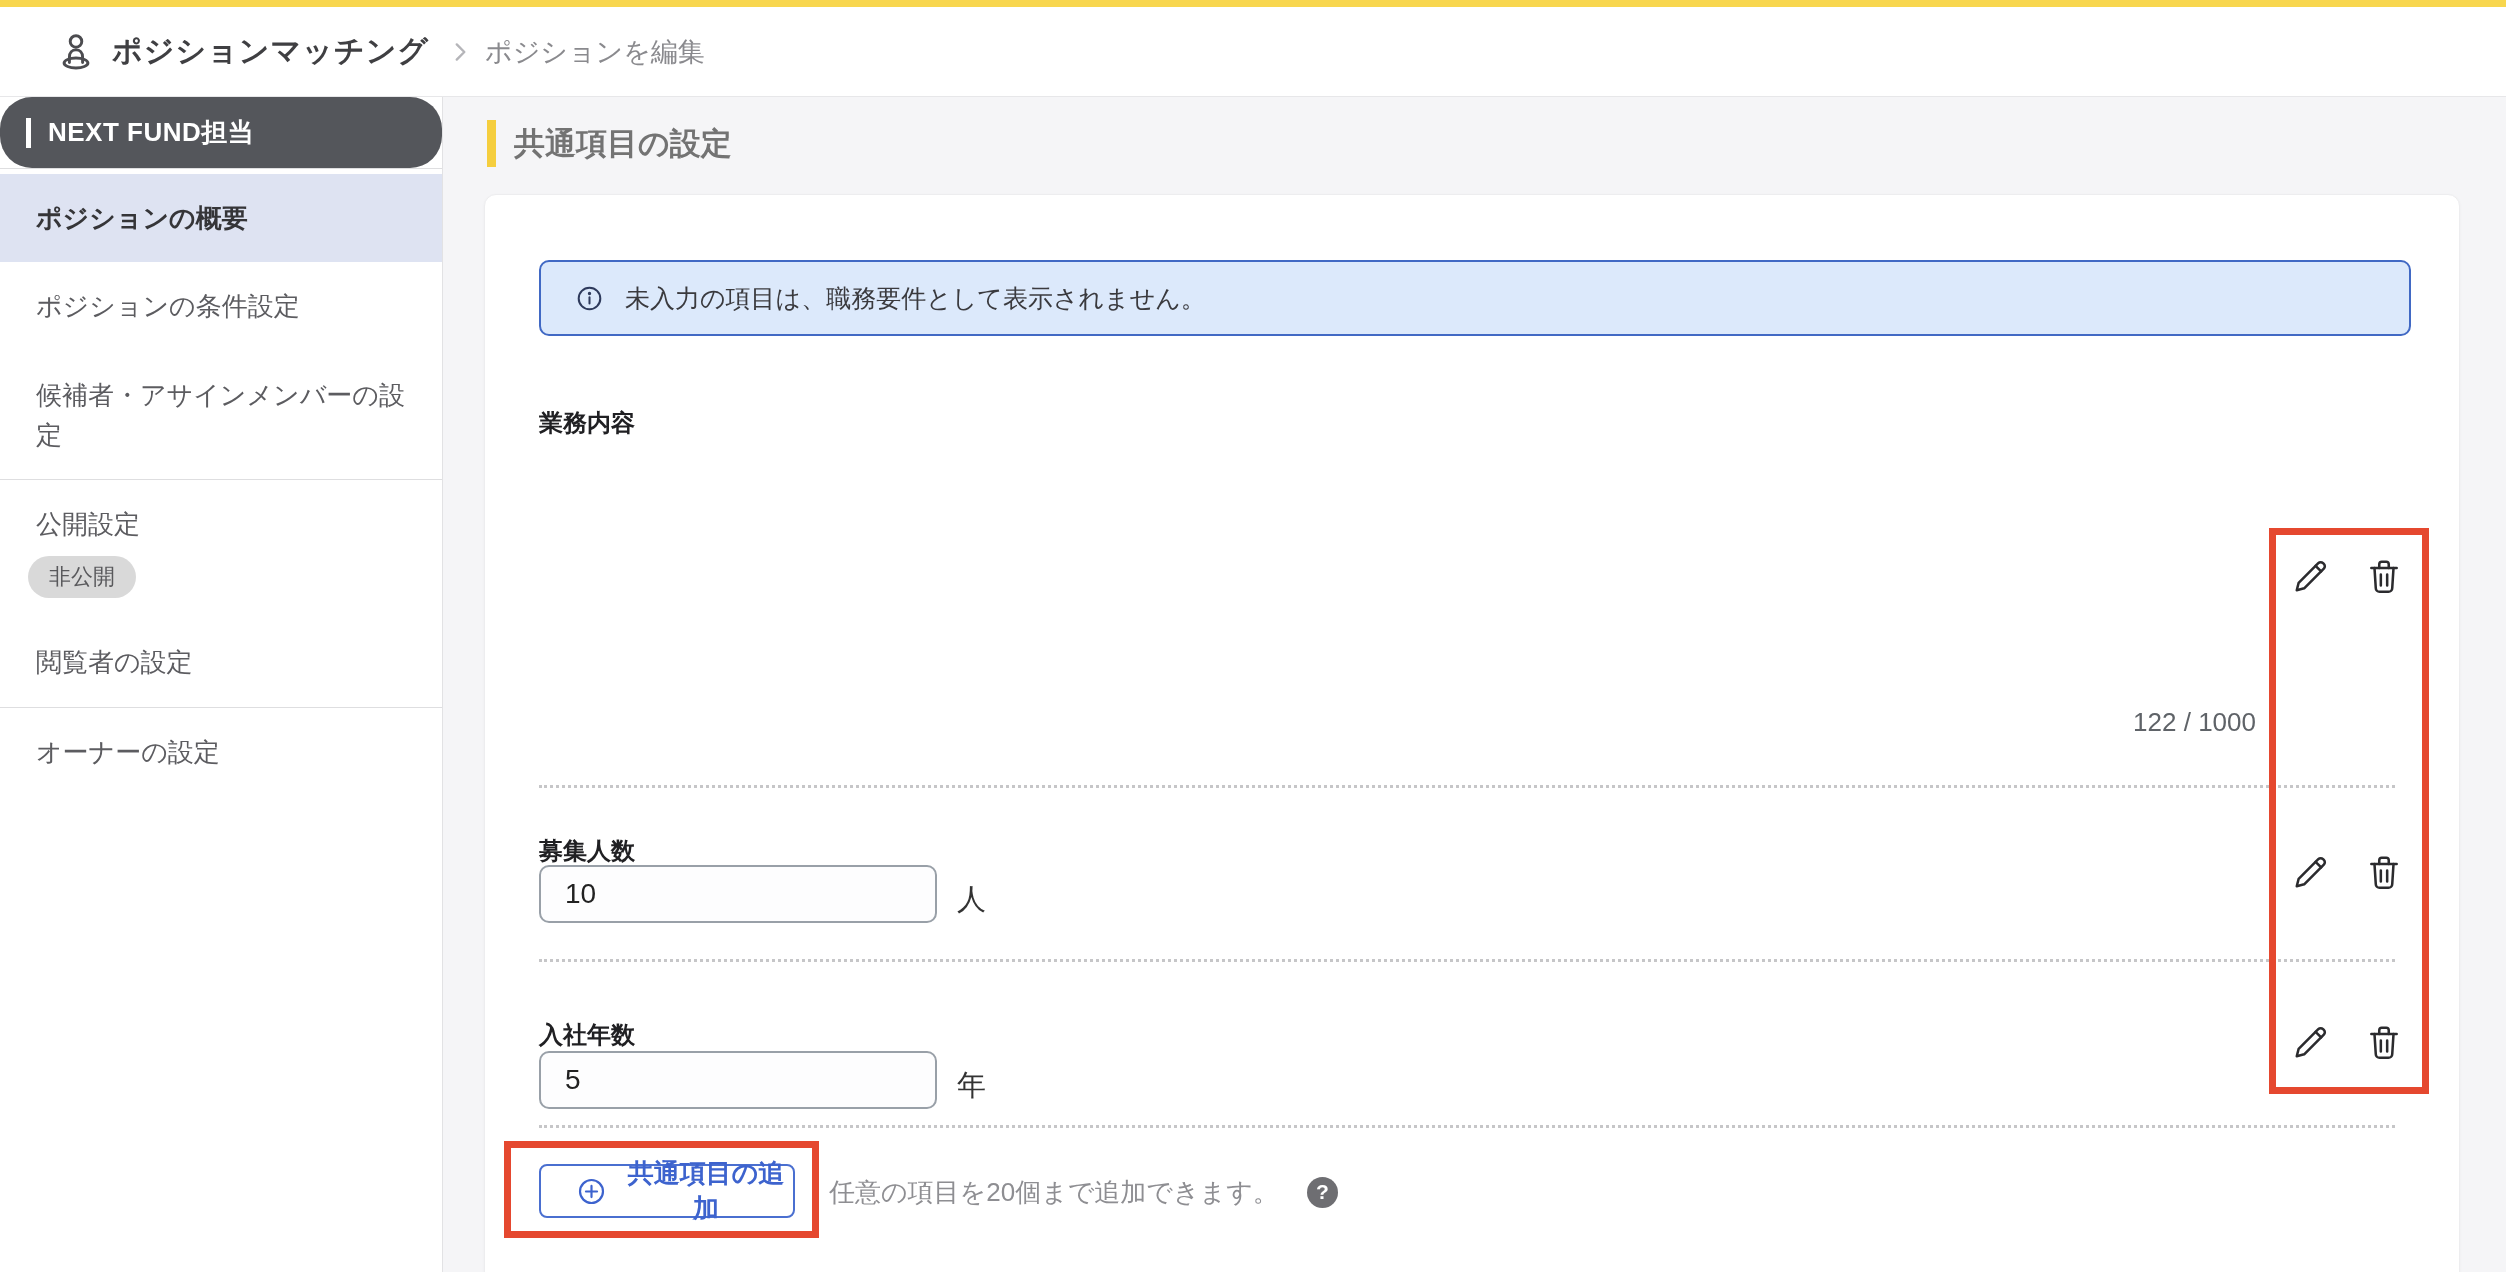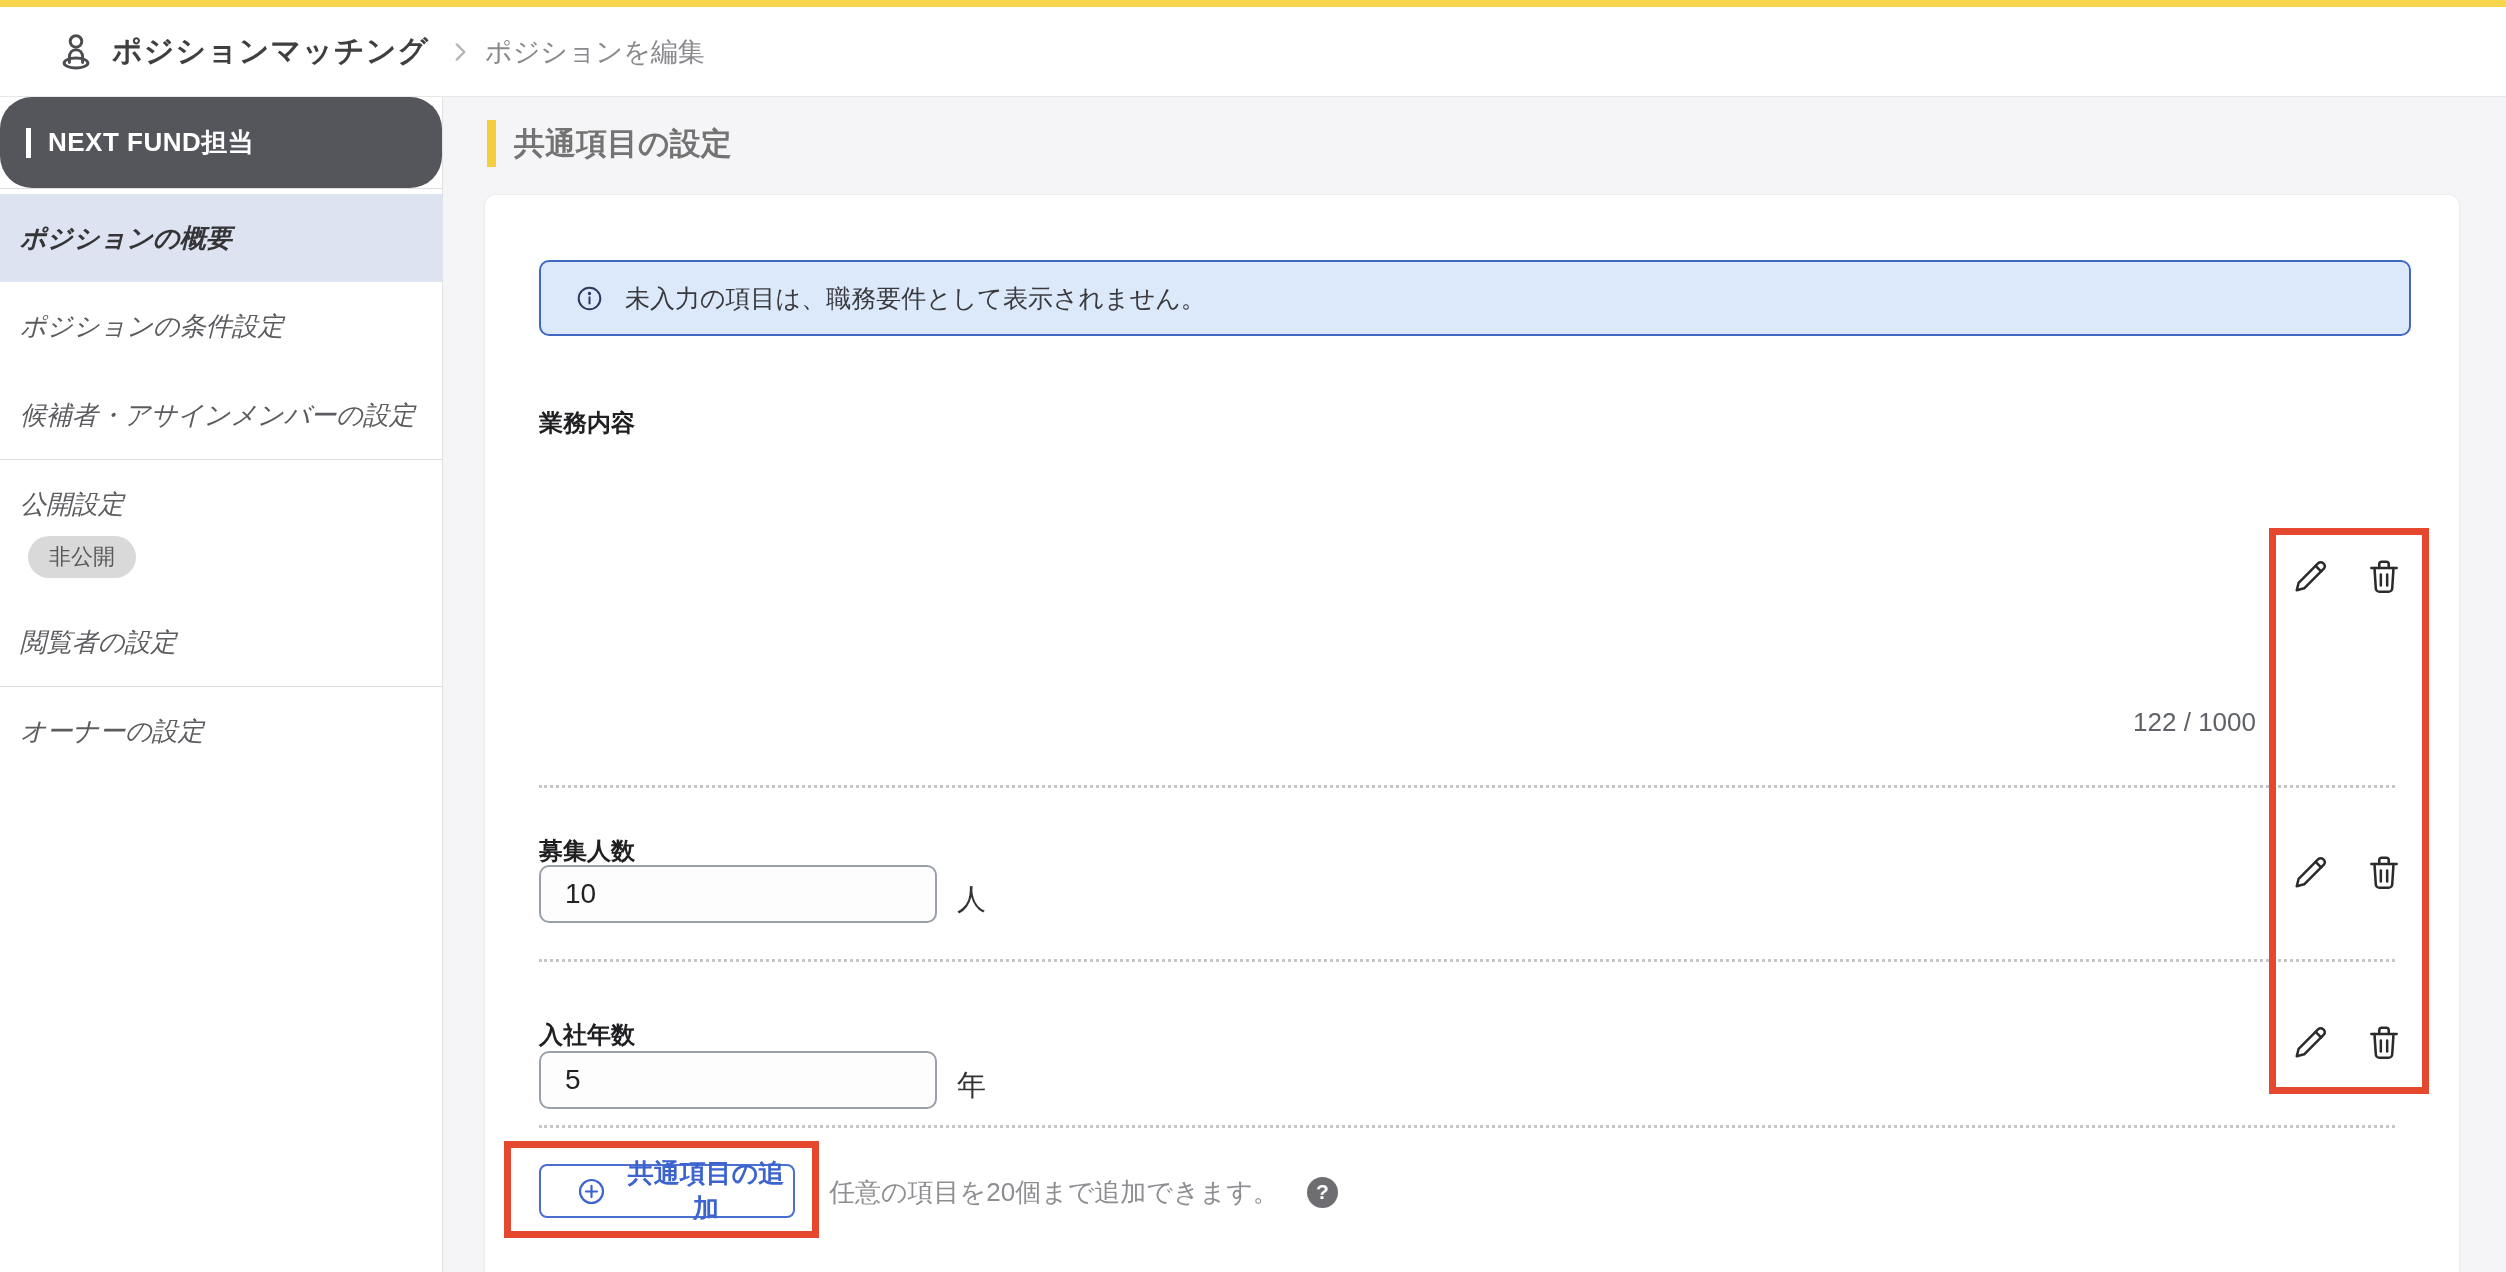--- a/index.html
+++ b/index.html
@@ -20,31 +20,30 @@
   .app-title { font-size:30px; font-weight:700; color:#3f3f42; letter-spacing:1px; }
   .crumb-sep { width:26px; height:26px; margin:0 12px 0 18px; }
   .page-title { font-size:27px; color:#8a8a8e; }
 
   
   .sidebar {
     position:absolute; left:0; top:97px; width:443px; height:1175px;
     background:#fff; border-right:1px solid #e2e2e4;
   }
   .org-header {
-    height:91px; background:#54565B; color:#fff;
+    height:71px; background:#54565B; color:#fff;
     display:flex; align-items:center; padding-left:26px;border-radius:32px;
   }
   .org-bar { width:5px; height:30px; background:#fff; margin-right:17px; }
   .org-label { font-size:26px; font-weight:700; letter-spacing:0.5px; }
   .nav-group { border-top:1px solid #dedee0; }
   .nav-group:first-of-type { border-top:none; }
   .nav-item {
-    padding:24px 20px; font-size:26px; color:#5c5c60; line-height:1.55;
+    padding:24px 36px; font-size:26px; color:#5c5c60; line-height:1.55;
     cursor:pointer;
-    font-style:italic;
   }
   .nav-item.active {
     background:#DEE3F2; color:#353538; font-weight:700; margin-top:5px;
   }
   .nav-badge {
     display:inline-block; margin:2px 0 20px 28px;
     background:#D9D9D9; color:#59595c; font-size:22px;
     padding:6px 21px; border-radius:999px;
   }
   .nav-item.with-badge { padding-bottom:10px; }

